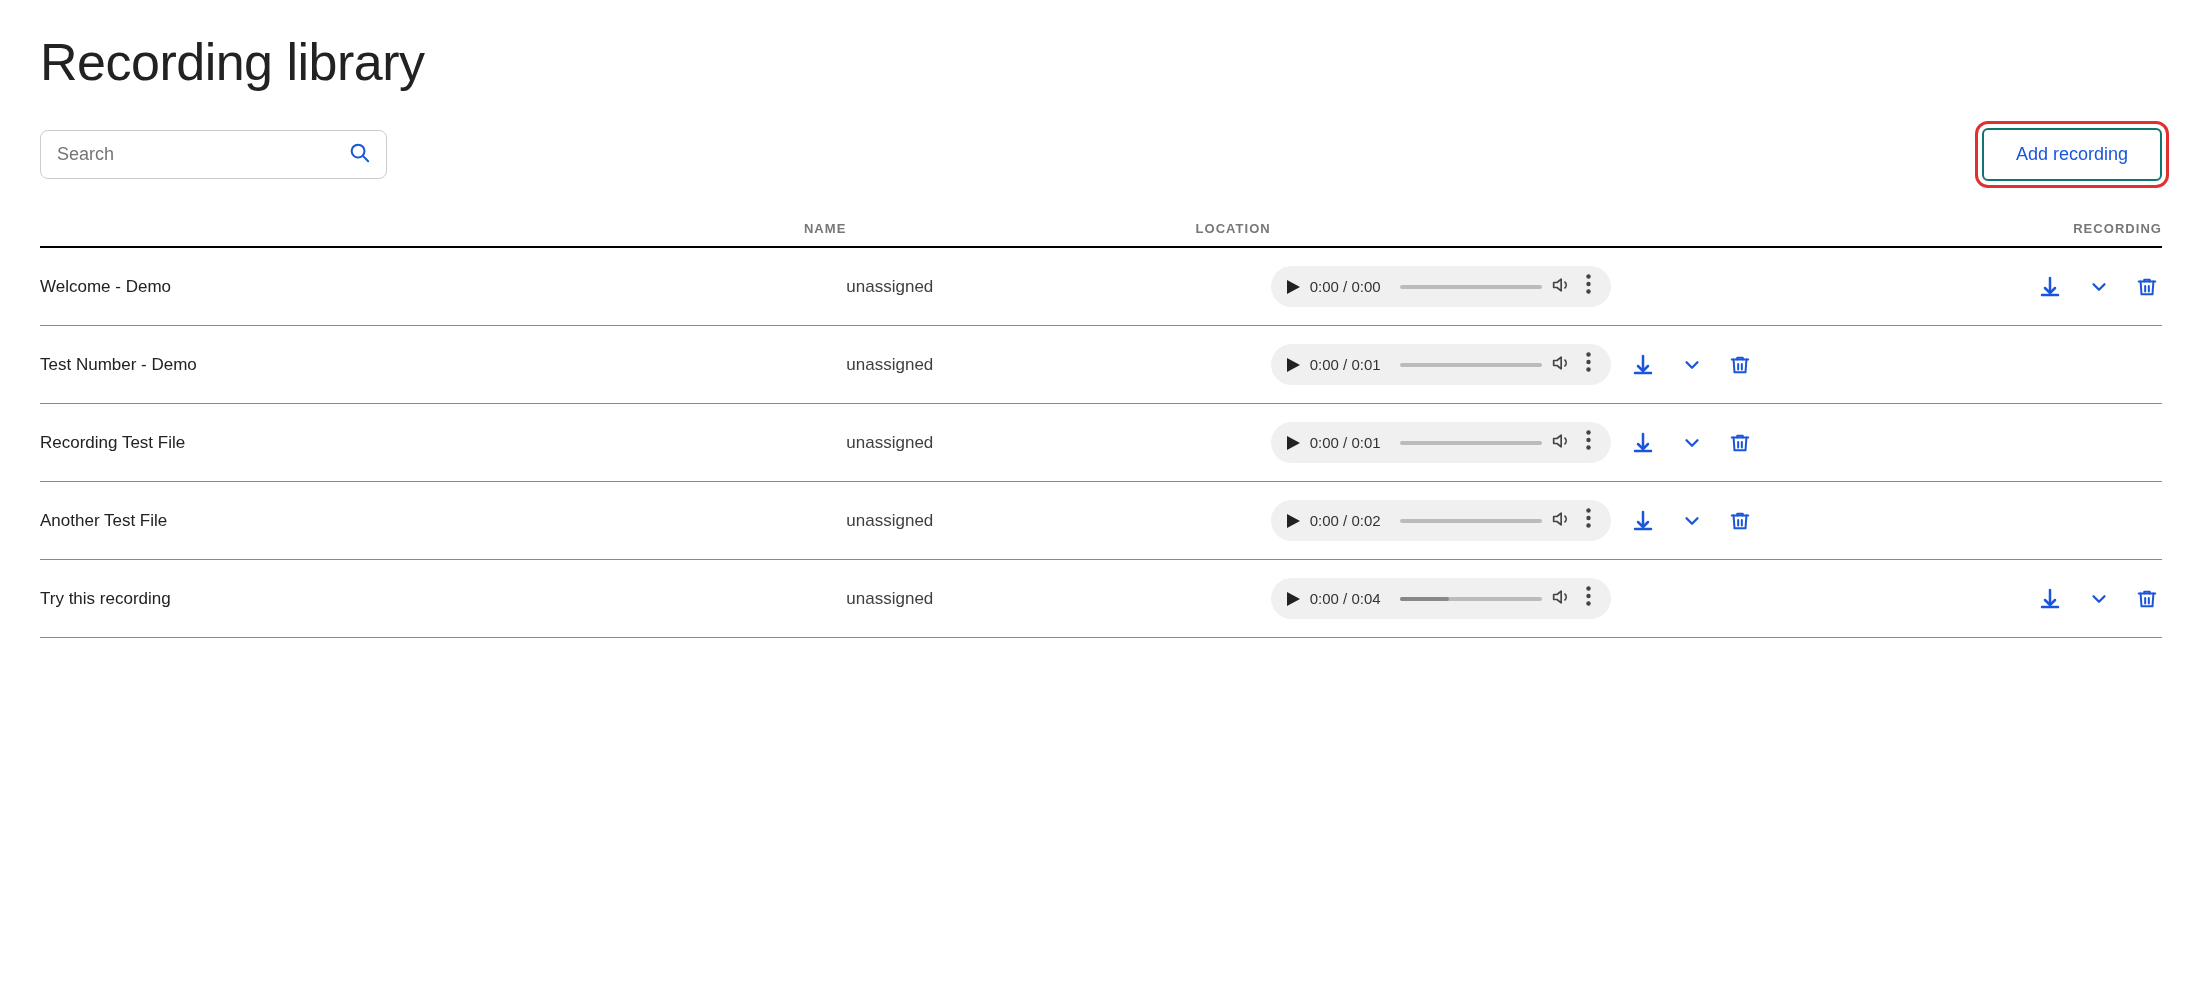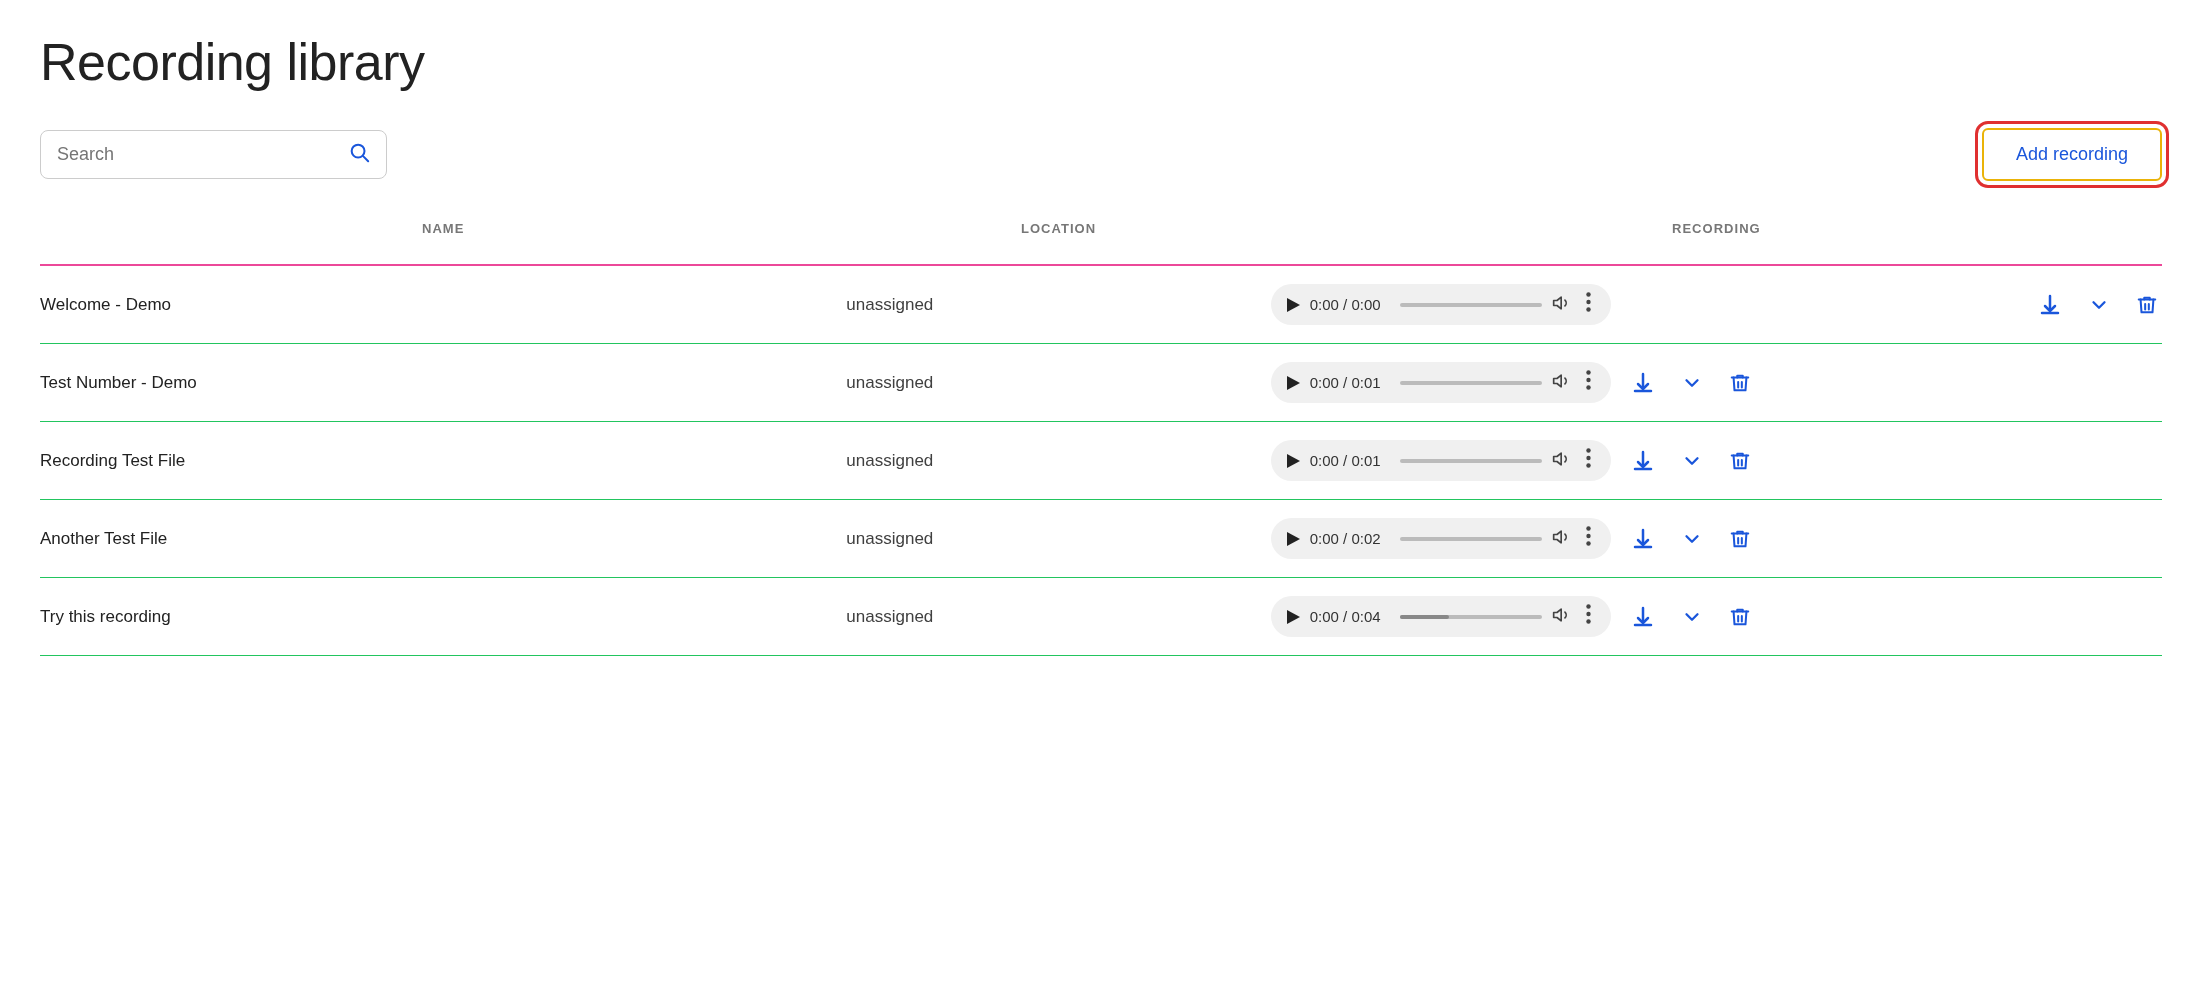--- a/index.html
+++ b/index.html
@@ -39,43 +39,43 @@
       width: 100%;
       background: transparent;
     }
     .search-icon {
       color: #1a56db;
       font-size: 20px;
       margin-left: 8px;
       flex-shrink: 0;
     }
     .add-recording-btn {
-      border: 2px solid #eab308;
+      border: 2px solid #0f766e;
       color: #1a56db;
       background: #fff;
       border-radius: 6px;
       padding: 14px 32px;
       font-size: 18px;
       font-weight: 500;
       cursor: pointer;
       outline: 3px solid #e03030;
       outline-offset: 4px;
     }
     table {
       width: 100%;
       border-collapse: collapse;
     }
     thead tr th {
-      text-align: center;
+      text-align: right;
       font-size: 13px;
       font-weight: 600;
       color: #777;
       letter-spacing: 0.08em;
-      padding-bottom: 28px;
-      border-bottom: 2px solid #ec4899;
+      padding-bottom: 10px;
+      border-bottom: 2px solid #000000;
     }
     thead tr th:first-child { width: 38%; }
     thead tr th:nth-child(2) { width: 20%; }
     thead tr th:nth-child(3) { width: 42%; }
     tbody tr {
       border-bottom: 1px solid #22c55e;
     }
     tbody tr td {
       padding: 18px 0;
       font-size: 17px;
@@ -369,21 +369,21 @@
     </svg>
               </button>
             </span>
           </div>
         </td>
       </tr>
       <tr>
         <td>Try this recording</td>
         <td><span class="location-text">unassigned</span></td>
         <td>
-          <div style="display: flex; align-items: center;">
+          <div style="display: flex; align-items: center; justify-content: space-between;">
             <div class="player-pill">
               <span class="play-btn"></span>
               <span class="time-label">0:00 / 0:04</span>
               <div class="progress-bar-track">
                 <div class="progress-bar-fill partial"></div>
               </div>
               <span class="volume-icon"><svg width="20" height="20" viewBox="0 0 24 24" fill="none" stroke="#444" stroke-width="2" stroke-linecap="round" stroke-linejoin="round">
       <polygon points="11 5 6 9 2 9 2 15 6 15 11 19 11 5"></polygon>
       <path d="M15.54 8.46a5 5 0 0 1 0 7.07"></path>
     </svg></span>

